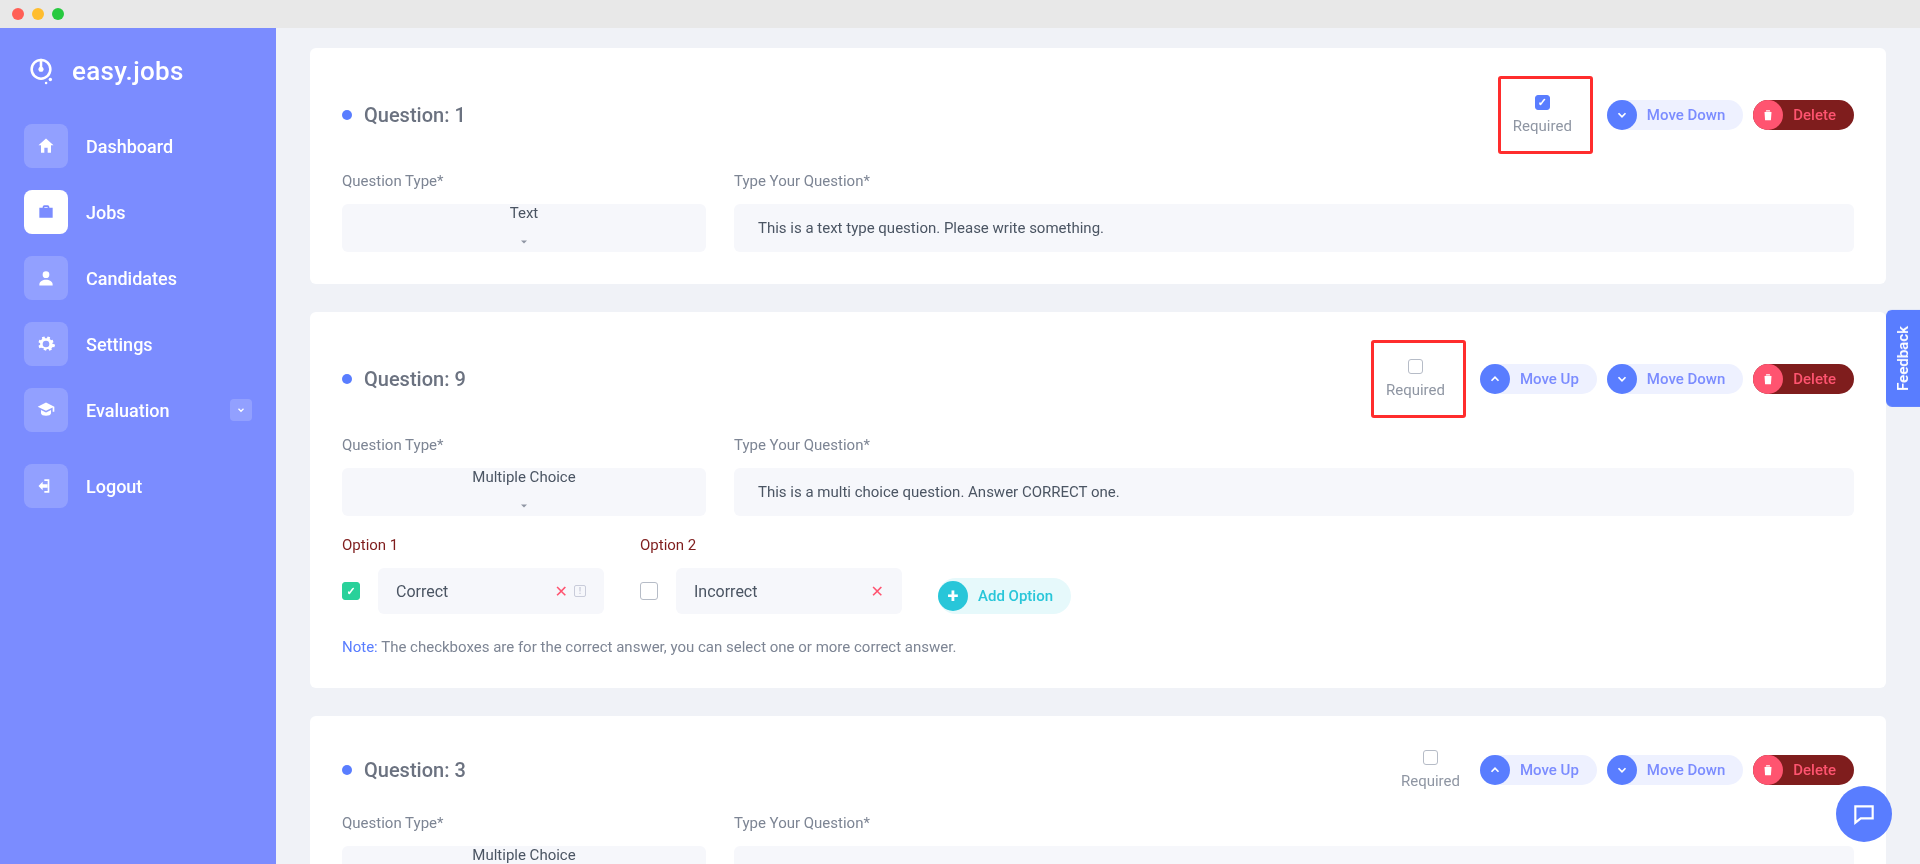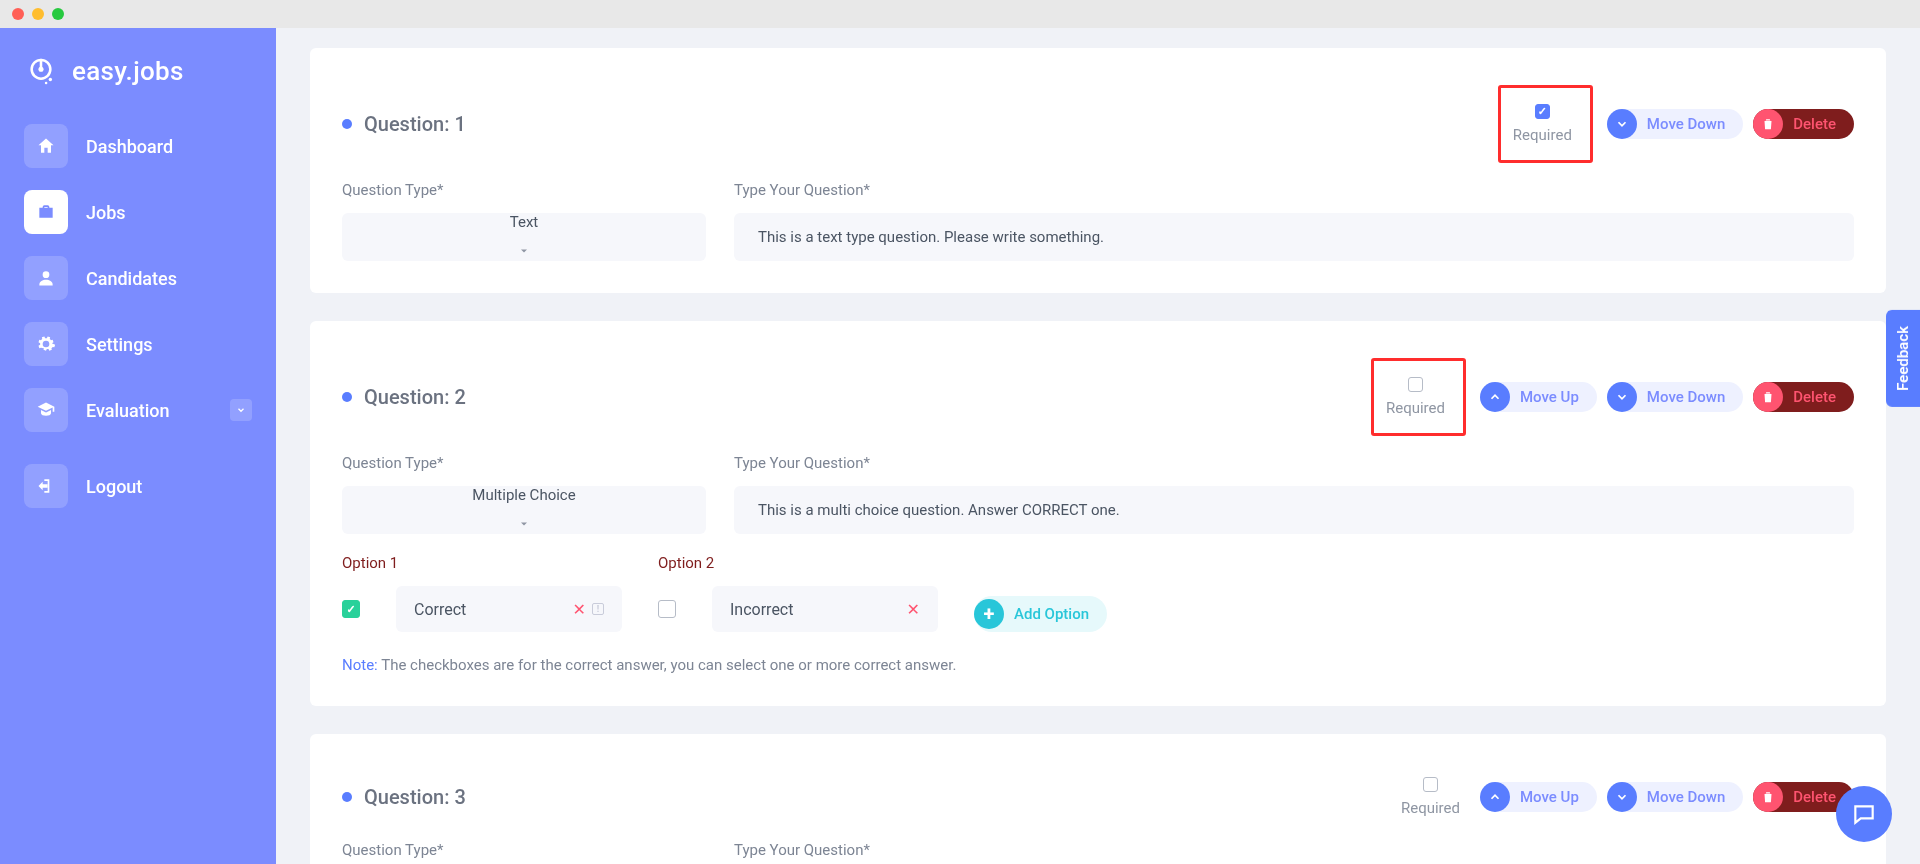--- a/index.html
+++ b/index.html
@@ -17,21 +17,21 @@
 .nav { display: flex; flex-direction: column; gap: 10px; }
 .nav-item { display: flex; align-items: center; gap: 18px; padding: 6px 6px; border-radius: 10px; cursor: pointer; }
 .nav-item .icon-box { width: 44px; height: 44px; border-radius: 8px; background: rgba(255,255,255,0.18); display: flex; align-items: center; justify-content: center; }
 .nav-item.active .icon-box { background: #fff; }
 .nav-item .icon-box svg { fill: #fff; }
 .nav-item.active .icon-box svg { fill: #7b8cff; }
 .nav-label { color: #fff; font-size: 18px; font-weight: 500; }
 .nav-item .chev { margin-left: auto; width:22px; height:22px; border-radius:4px; background: rgba(255,255,255,0.18); display:flex; align-items:center; justify-content:center; }
 .sidebar-spacer { flex: 1; }
 .main { flex: 1; padding: 20px 34px 0 34px; overflow-y: auto; }
-.card { background: #fff; border-radius: 6px; padding: 37px 32px 32px 32px; margin-bottom: 28px; }
+.card { background: #fff; border-radius: 6px; padding: 28px 32px 32px 32px; margin-bottom: 28px; }
 .card-header { display: flex; align-items: center; justify-content: space-between; margin-bottom: 18px; }
 .q-title { display: flex; align-items: center; gap: 12px; color: #6b7280; font-size: 20px; font-weight: 500; }
 .q-bullet { width: 10px; height: 10px; border-radius: 50%; background: #597dff; }
 .actions { display: flex; align-items: center; gap: 10px; }
 .req-box { display: flex; align-items: center; gap: 7px; padding: 6px 10px; color:#8f96a3; font-size:15px;flex-direction:column; }
 .req-highlight { border: 3px solid #ff2d2d; border-radius: 3px; padding: 16px 18px 16px 12px; margin-right: 4px; }
 .checkbox { width: 15px; height: 15px; border-radius: 3px; border: 1.5px solid #b6bcc7; display:flex; align-items:center; justify-content:center; cursor:pointer; }
 .checkbox.checked { background: #597dff; border-color: #597dff; }
 .checkbox.checked::after { content:"✓"; color:#fff; font-size:11px; font-weight:700; }
 .pill-btn { display: flex; align-items: center; background: #eef1ff; border-radius: 999px; padding-right: 18px; cursor: pointer; }
@@ -42,21 +42,21 @@
 .pill-btn.delete .lbl { color:#ff5470; }
 .row { display: flex; gap: 28px; }
 .field { flex: 1; }
 .field-narrow { flex: 0 0 364px; }
 .field-label { font-size: 15px; color:#7d8594; margin-bottom: 14px; display:block; }
 .select { width: 100%; height: 48px; background:#f6f7fb; border:none; border-radius:6px; padding: 0 20px; display:flex; align-items:center; justify-content:space-between; color:#4b5563; font-size:15px; cursor:pointer;flex-direction:column; }
 .text-input { width:100%; height:48px; background:#f6f7fb; border:none; border-radius:6px; padding: 0 24px; color:#4b5563; font-size:15px; }
 .options-row { display:flex; align-items:flex-end; gap: 36px; margin-top: 20px; }
 .option-col { display:flex; flex-direction:column; gap: 14px; }
 .option-label { color:#7f1d1d; font-size:15px; }
-.option-control { display:flex; align-items:center; gap: 36px; }
+.option-control { display:flex; align-items:center; gap: 18px; }
 .opt-check { width:18px; height:18px; border-radius:3px; border:1.5px solid #b6bcc7; cursor:pointer; display:flex; align-items:center; justify-content:center; }
 .opt-check.checked { background:#29d19a; border-color:#29d19a; }
 .opt-check.checked::after { content:"✓"; font-size:11px; color:#fff; font-weight:700; }
 .option-input { width: 226px; height: 46px; background:#f6f7fb; border:none; border-radius:6px; padding: 0 18px; display:flex; align-items:center; justify-content:space-between; color:#4b5563; }
 .option-input .close-x { color:#ff5470; font-size:16px; cursor:pointer; display:flex; align-items:center; gap:2px; }
 .add-option-btn { display:flex; align-items:center; background:#e6f9fb; border-radius:999px; padding-right:18px; cursor:pointer; height:36px; }
 .add-option-btn .circ { width:30px; height:30px; border-radius:50%; background:#28c6d9; margin-right:10px; color:#fff; font-size:20px; font-weight:700; display:flex; align-items:center; justify-content:center; }
 .add-option-btn .lbl { color:#28c6d9; font-size:15px; font-weight:500; }
 .note { margin-top: 24px; font-size:15px; color:#7d8594; }
 .note .note-label { color:#597dff; }
@@ -195,21 +195,21 @@
           <span class="field-label">Type Your Question*</span>
           <input class="text-input" value="This is a text type question. Please write something." style="">
         </div>
       </div>
     </div>
 
     <div class="card">
       <div class="card-header">
         <div class="q-title">
           <span class="q-bullet"></span>
-          <span>Question: 2</span>
+          <span>Question: 9</span>
         </div>
         <div class="actions">
           <div class="req-box req-highlight">
             <span class="checkbox"></span>
             <span>Required</span>
           </div>
           <div class="pill-btn">
             <span class="circ chev-icon">
                 <svg width="14" height="14" viewBox="0 0 24 24" fill="none" stroke-width="3">
                   <polyline points="6 15 12 9 18 15"></polyline>

